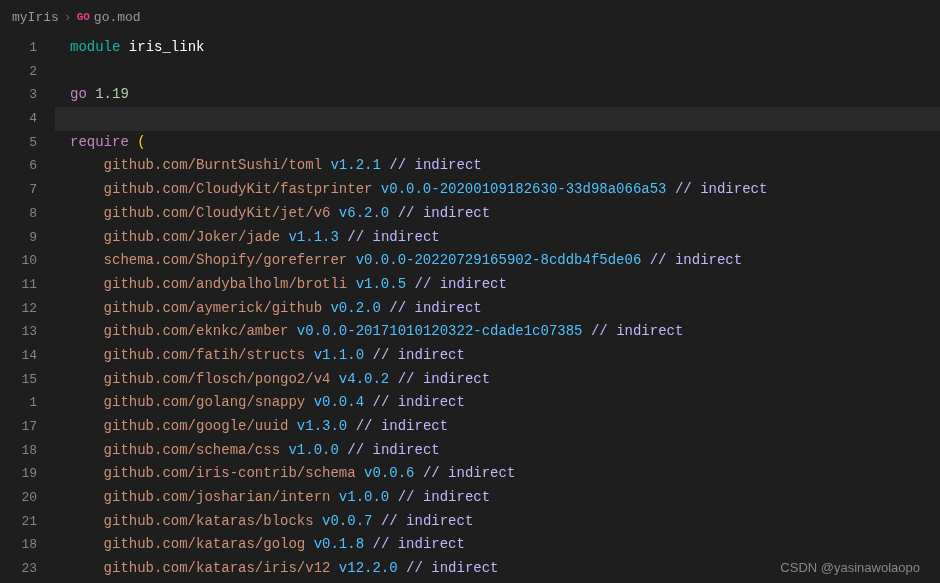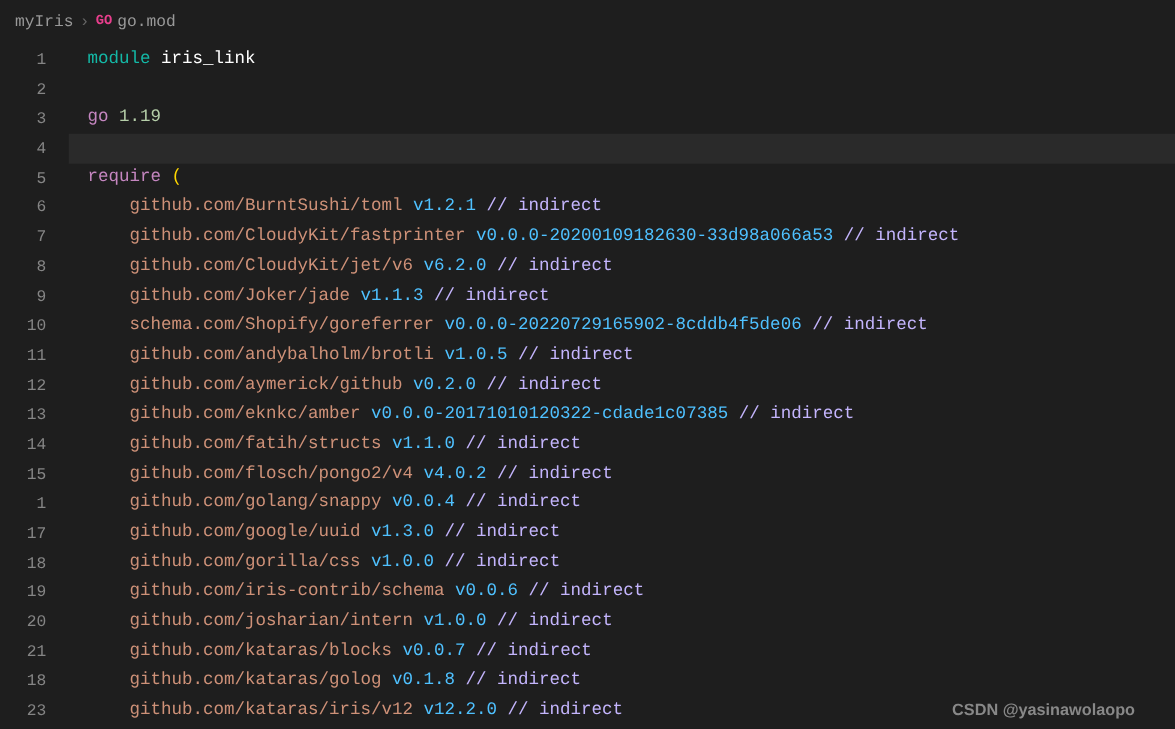--- a/index.html
+++ b/index.html
@@ -72,25 +72,24 @@
     .kw-require { color: #c586c0; margin-top: 42px; }
     .pkg { color: #ce9178; }
     .ver { color: #4fc1ff; }
     .comment { color: #c4b5fd; }
     .paren { color: #ffd700; }
     .ident { color: #ffffff; }
     .go-ver { color: #b5cea8; }
     .watermark {
       position: absolute;
       bottom: 8px;
-      right: 32px;
+      right: 20px;
       color: #888;
       font-size: 13px;
       font-family: Arial, sans-serif;
-      font-weight: bold;
     }
   </style>
 </head>
 <body>
 
 <div class="breadcrumb">
   <span>myIris</span>
   <span class="breadcrumb-sep">›</span>
   <span class="go-icon">GO</span>
   <span>go.mod</span>
@@ -133,21 +132,21 @@
       <div class="line">    <span class="pkg">github.com/CloudyKit/jet/v6</span> <span class="ver">v6.2.0</span> <span class="comment">// indirect</span></div>
       <div class="line">    <span class="pkg">github.com/Joker/jade</span> <span class="ver">v1.1.3</span> <span class="comment">// indirect</span></div>
       <div class="line">    <span class="pkg">schema.com/Shopify/goreferrer</span> <span class="ver">v0.0.0-20220729165902-8cddb4f5de06</span> <span class="comment">// indirect</span></div>
       <div class="line">    <span class="pkg">github.com/andybalholm/brotli</span> <span class="ver">v1.0.5</span> <span class="comment">// indirect</span></div>
       <div class="line">    <span class="pkg">github.com/aymerick/github</span> <span class="ver">v0.2.0</span> <span class="comment">// indirect</span></div>
       <div class="line">    <span class="pkg">github.com/eknkc/amber</span> <span class="ver">v0.0.0-20171010120322-cdade1c07385</span> <span class="comment">// indirect</span></div>
       <div class="line">    <span class="pkg">github.com/fatih/structs</span> <span class="ver">v1.1.0</span> <span class="comment">// indirect</span></div>
       <div class="line">    <span class="pkg">github.com/flosch/pongo2/v4</span> <span class="ver">v4.0.2</span> <span class="comment">// indirect</span></div>
       <div class="line">    <span class="pkg">github.com/golang/snappy</span> <span class="ver">v0.0.4</span> <span class="comment">// indirect</span></div>
       <div class="line">    <span class="pkg">github.com/google/uuid</span> <span class="ver">v1.3.0</span> <span class="comment">// indirect</span></div>
-      <div class="line">    <span class="pkg">github.com/gorilla/css</span> <span class="ver">v1.0.0</span> <span class="comment">// indirect</span></div>
+      <div class="line">    <span class="pkg">github.com/schema/css</span> <span class="ver">v1.0.0</span> <span class="comment">// indirect</span></div>
       <div class="line">    <span class="pkg">github.com/iris-contrib/schema</span> <span class="ver">v0.0.6</span> <span class="comment">// indirect</span></div>
       <div class="line">    <span class="pkg">github.com/josharian/intern</span> <span class="ver">v1.0.0</span> <span class="comment">// indirect</span></div>
       <div class="line">    <span class="pkg">github.com/kataras/blocks</span> <span class="ver">v0.0.7</span> <span class="comment">// indirect</span></div>
       <div class="line">    <span class="pkg">github.com/kataras/golog</span> <span class="ver">v0.1.8</span> <span class="comment">// indirect</span></div>
       <div class="line">    <span class="pkg">github.com/kataras/iris/v12</span> <span class="ver">v12.2.0</span> <span class="comment">// indirect</span></div>
     </div>
 </div>
 
 <div class="watermark">CSDN @yasinawolaopo</div>
 

